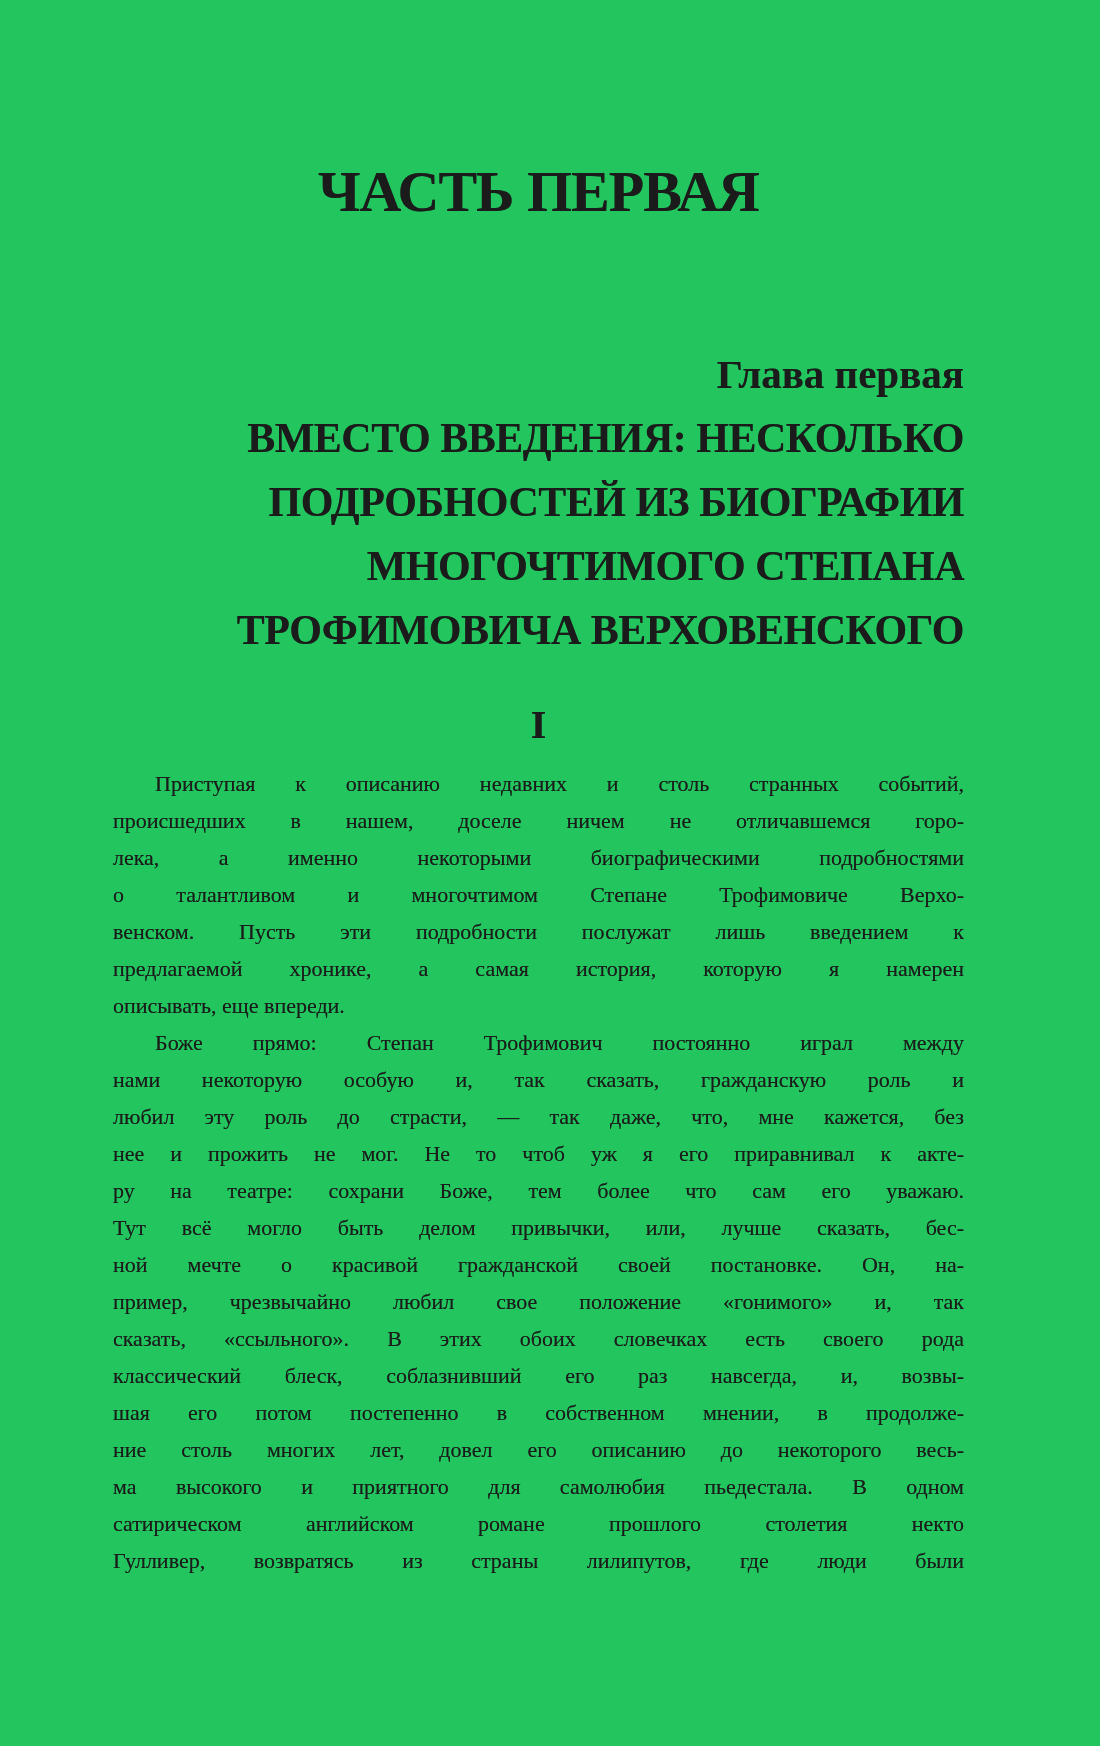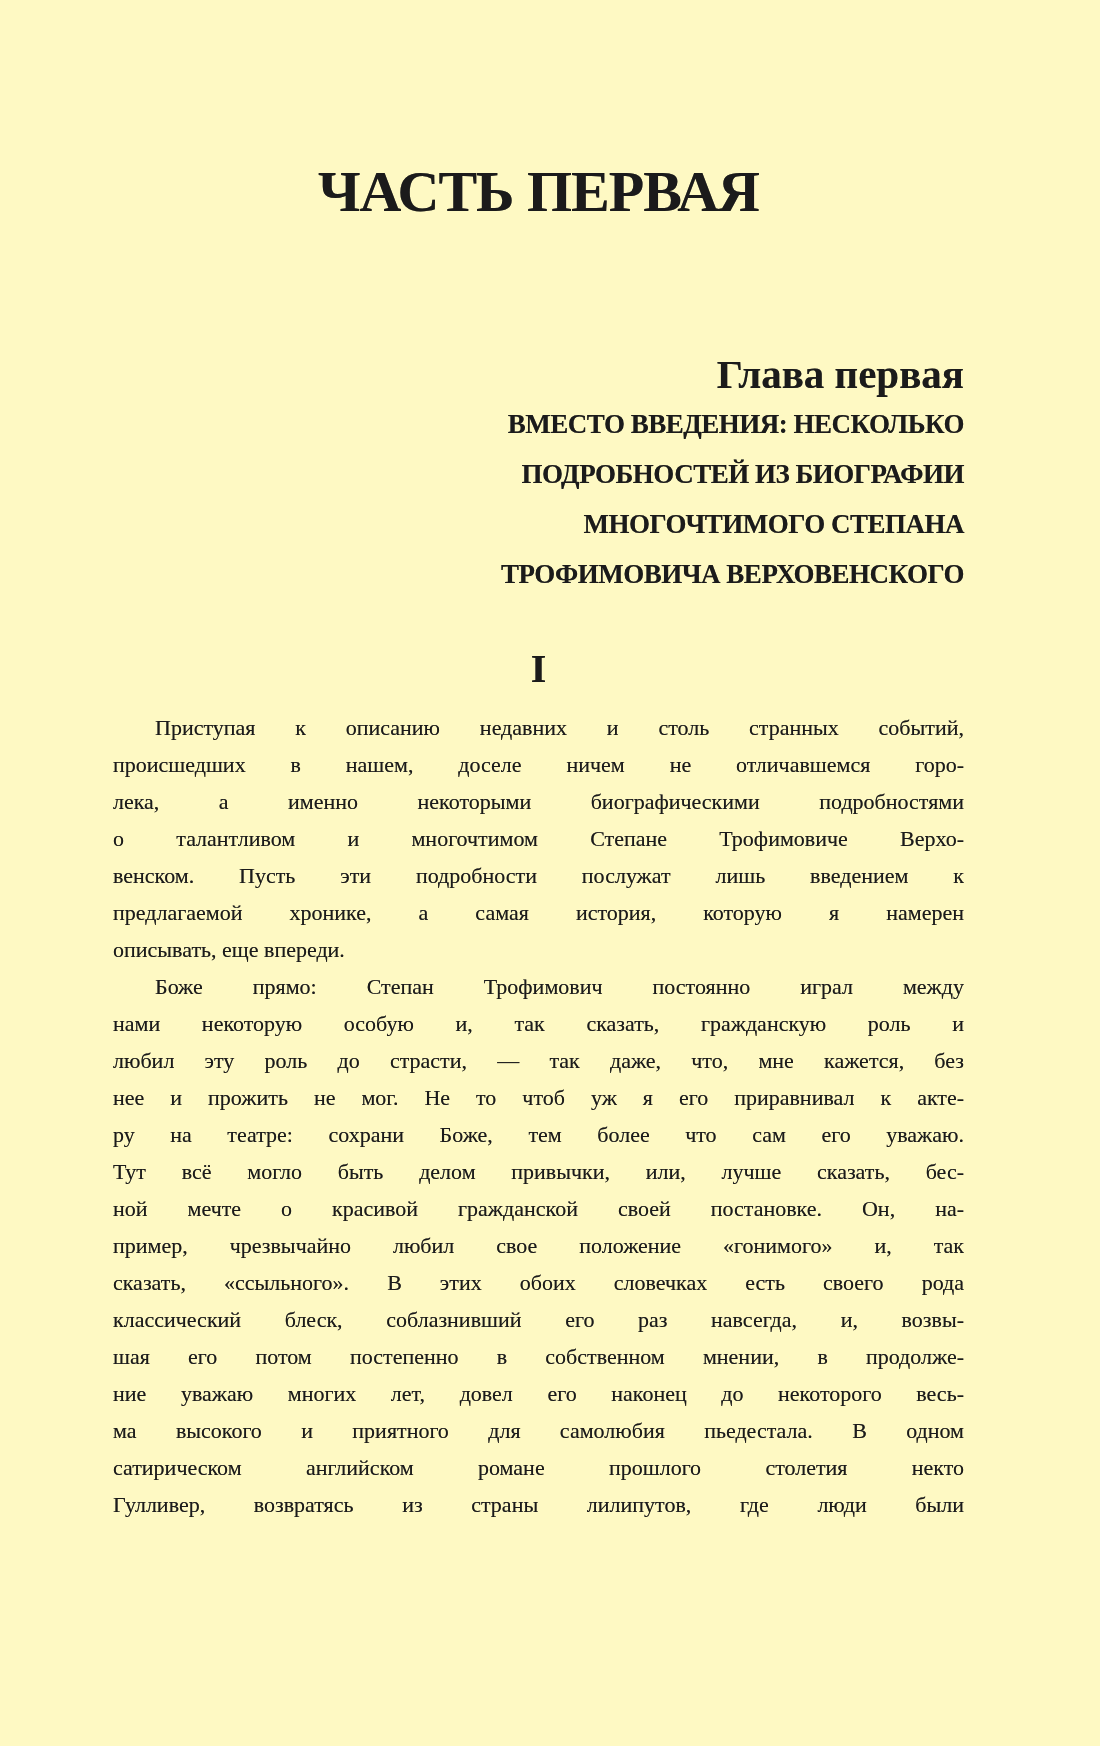--- a/index.html
+++ b/index.html
@@ -2,21 +2,21 @@
 <html lang="ru"><head>
 <meta charset="utf-8">
 <style>
   * { margin: 0; padding: 0; box-sizing: border-box; }
   html, body { background: #ffffff; }
   .page {
     position: relative;
     width: 1100px;
     height: 1746px;
     margin: 0 auto;
-    background: #fef9c3;
+    background: #22c55e;
     color: #1b1b1b;
     font-family: "Liberation Serif", "DejaVu Serif", serif;
     overflow: hidden;
     text-shadow: 0 0 0.6px rgba(20,20,20,0.55);
   }
   .text-column {
     margin-left: 113px;
     width: 851px;
   }
   .part-title {
@@ -30,23 +30,24 @@
   .chapter-heading {
     margin-top: 128px;
     text-align: right;
     font-weight: 700;
   }
   .chapter-label {
     font-size: 41px;
     line-height: 50px;
   }
   .chapter-title .heading-line {
-    font-size: 27px;
+    font-size: 42px;
     line-height: 50px;
     letter-spacing: -0.5px;
+    margin-top: 14px;
   }
   .section-marker {
     margin-top: 46px;
     text-align: center;
     font-size: 40px;
     line-height: 48px;
     font-weight: 700;
   }
   .body-text {
     margin-top: 16px;
@@ -96,21 +97,21 @@
           <div class="line">нами некоторую особую и, так сказать, гражданскую роль и</div>
           <div class="line">любил эту роль до страсти, — так даже, что, мне кажется, без</div>
           <div class="line">нее и прожить не мог. Не то чтоб уж я его приравнивал к акте-</div>
           <div class="line">ру на театре: сохрани Боже, тем более что сам его уважаю.</div>
           <div class="line">Тут всё могло быть делом привычки, или, лучше сказать, бес-</div>
           <div class="line">ной мечте о красивой гражданской своей постановке. Он, на-</div>
           <div class="line">пример, чрезвычайно любил свое положение «гонимого» и, так</div>
           <div class="line">сказать, «ссыльного». В этих обоих словечках есть своего рода</div>
           <div class="line">классический блеск, соблазнивший его раз навсегда, и, возвы-</div>
           <div class="line">шая его потом постепенно в собственном мнении, в продолже-</div>
-          <div class="line">ние уважаю многих лет, довел его наконец до некоторого весь-</div>
+          <div class="line">ние столь многих лет, довел его описанию до некоторого весь-</div>
           <div class="line">ма высокого и приятного для самолюбия пьедестала. В одном</div>
           <div class="line">сатирическом английском романе прошлого столетия некто</div>
           <div class="line">Гулливер, возвратясь из страны лилипутов, где люди были</div>
         </div>
     </div>
 
   </div>
 </div>
 
 </body></html>

